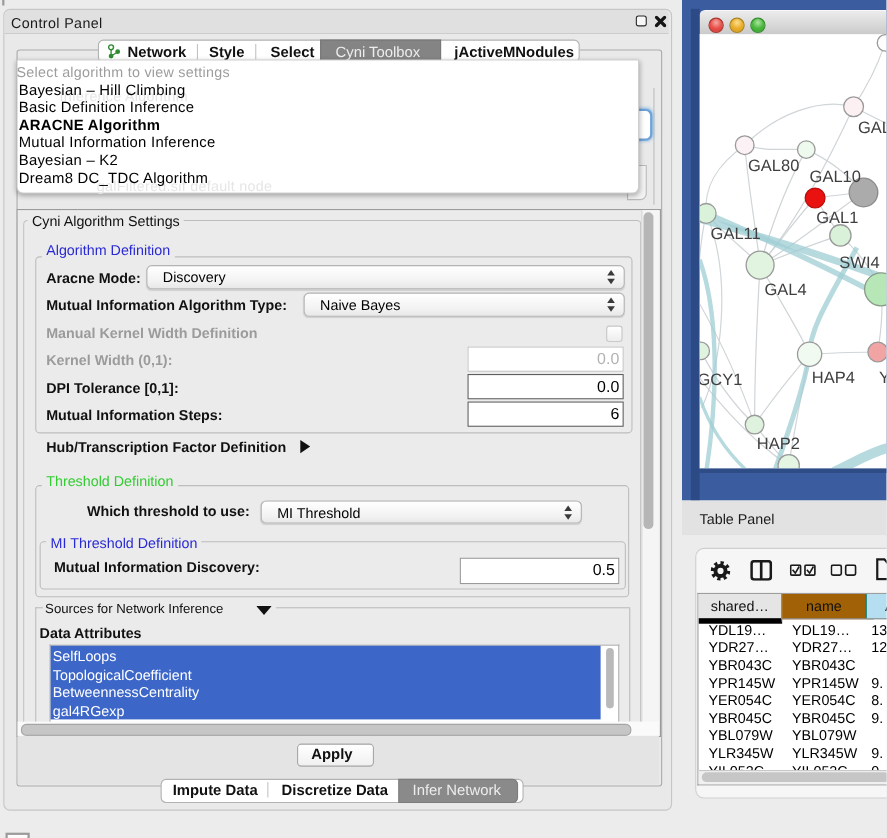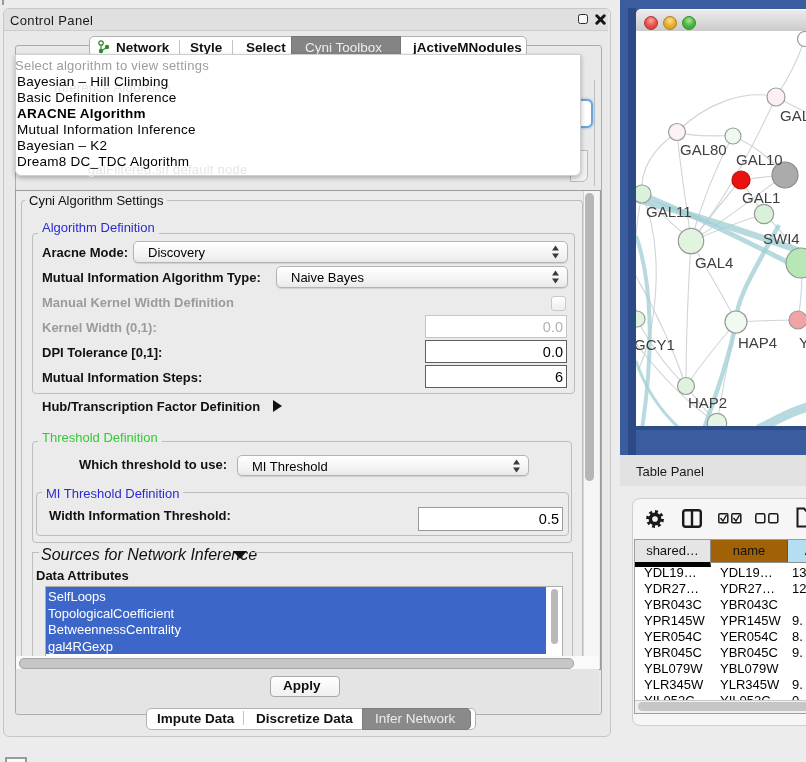--- a/index.html
+++ b/index.html
@@ -107,28 +107,28 @@
 <div class="combo" style="left:237px;top:455px;width:290px;height:19px;">
     <span class="ct">MI Threshold</span>
 <svg class="stepper" viewBox="0 0 9 14">
       <path d="M4.5 0.5 L8 5.5 L1 5.5 Z" fill="#3a3a3a"></path>
       <path d="M4.5 13.5 L8 8.5 L1 8.5 Z" fill="#3a3a3a"></path>
     </svg>
   </div>
 
 <div class="gbox" style="left:36px;top:492px;width:531px;height:42px;"></div>
 <div class="gtitle" style="left:42px;top:486px;color:#2a2ad4;">MI Threshold Definition</div>
-<div class="lbl" style="left:49px;top:508px;">Width Information Threshold:</div>
+<div class="lbl" style="left:49px;top:508px;">Mutual Information Discovery:</div>
 <div class="inp" style="left:418px;top:507px;width:143px;height:22px;border:1px solid #9a9a9a;color:#000;">
     <span>0.5</span>
   </div>
 
 <div class="abs" style="left:32px;top:552px;width:6px;height:104px;border-left:1px solid #bdbdbd;border-top:1px solid #bdbdbd;"></div>
 <div class="abs" style="left:572px;top:552px;width:1px;height:104px;background:#bdbdbd;"></div>
-<div class="abs" style="left:41px;top:546px;font-size:16px;color:#111;white-space:nowrap;font-style:italic;">Sources for Network Inference</div>
+<div class="abs" style="left:41px;top:546px;font-size:12px;color:#111;white-space:nowrap;">Sources for Network Inference</div>
 <svg class="abs" style="left:233px;top:551px;" width="14" height="8" viewBox="0 0 14 8">
     <path d="M0 0 L14 0 L7 8 Z" fill="#111"></path>
   </svg>
 <div class="abs" style="left:251px;top:552px;width:321px;height:1px;background:#bdbdbd;"></div>
 <div class="lbl" style="left:36px;top:568px;">Data Attributes</div>
 
 <div class="abs" style="left:45px;top:586px;width:516px;height:70px;background:#fff;border:1px solid #adadad;border-bottom:none;"></div>
 <div class="abs" style="left:46px;top:587px;width:500px;height:67px;background:#3c66c8;"></div>
 <div class="abs" style="left:48px;top:589px;font-size:13px;color:#fff;">SelfLoops</div>
 <div class="abs" style="left:48px;top:606px;font-size:13px;color:#fff;">TopologicalCoefficient</div>

